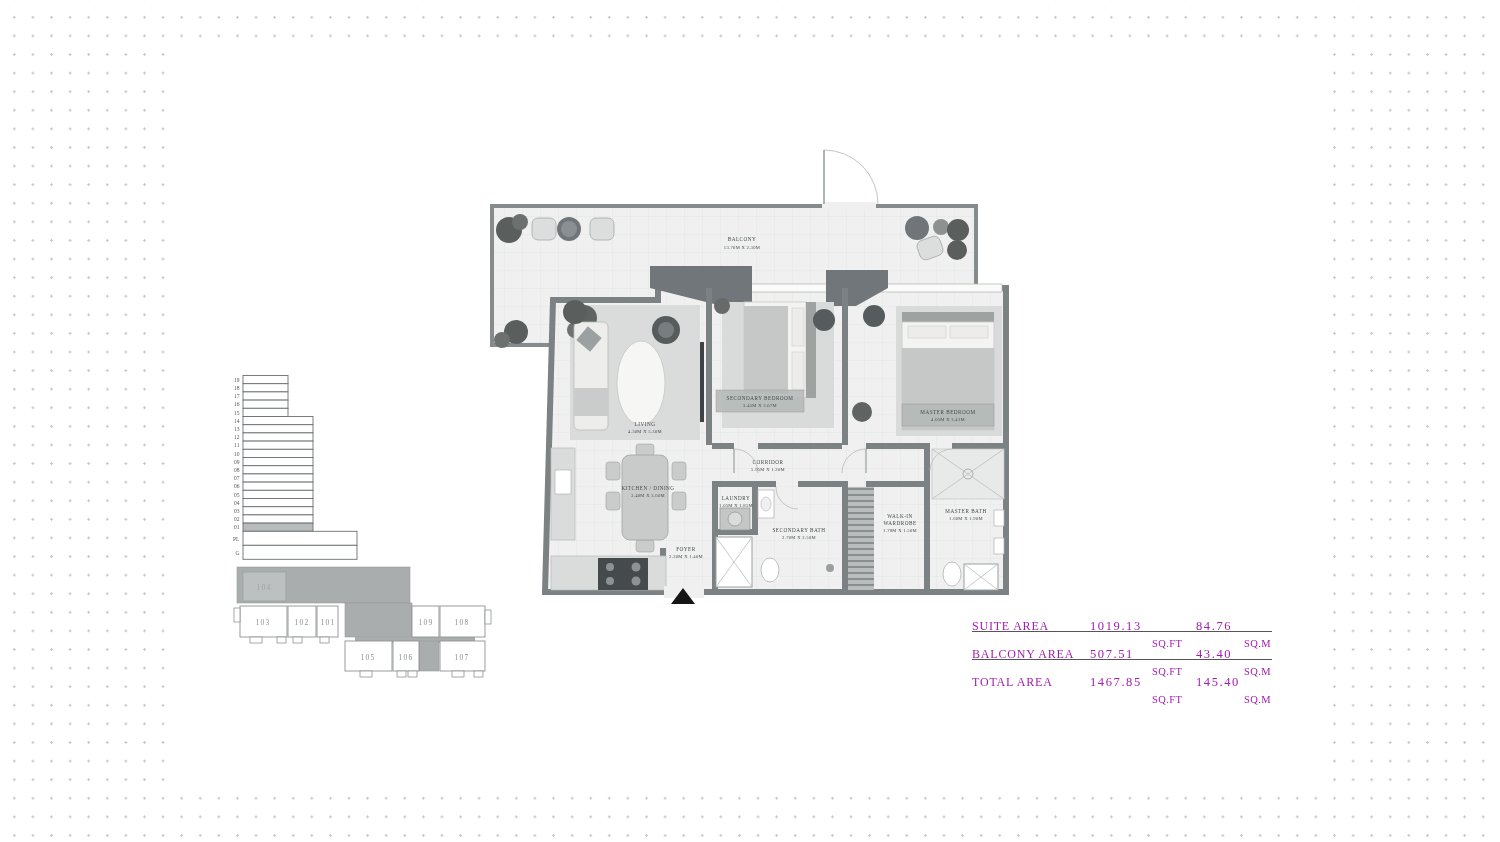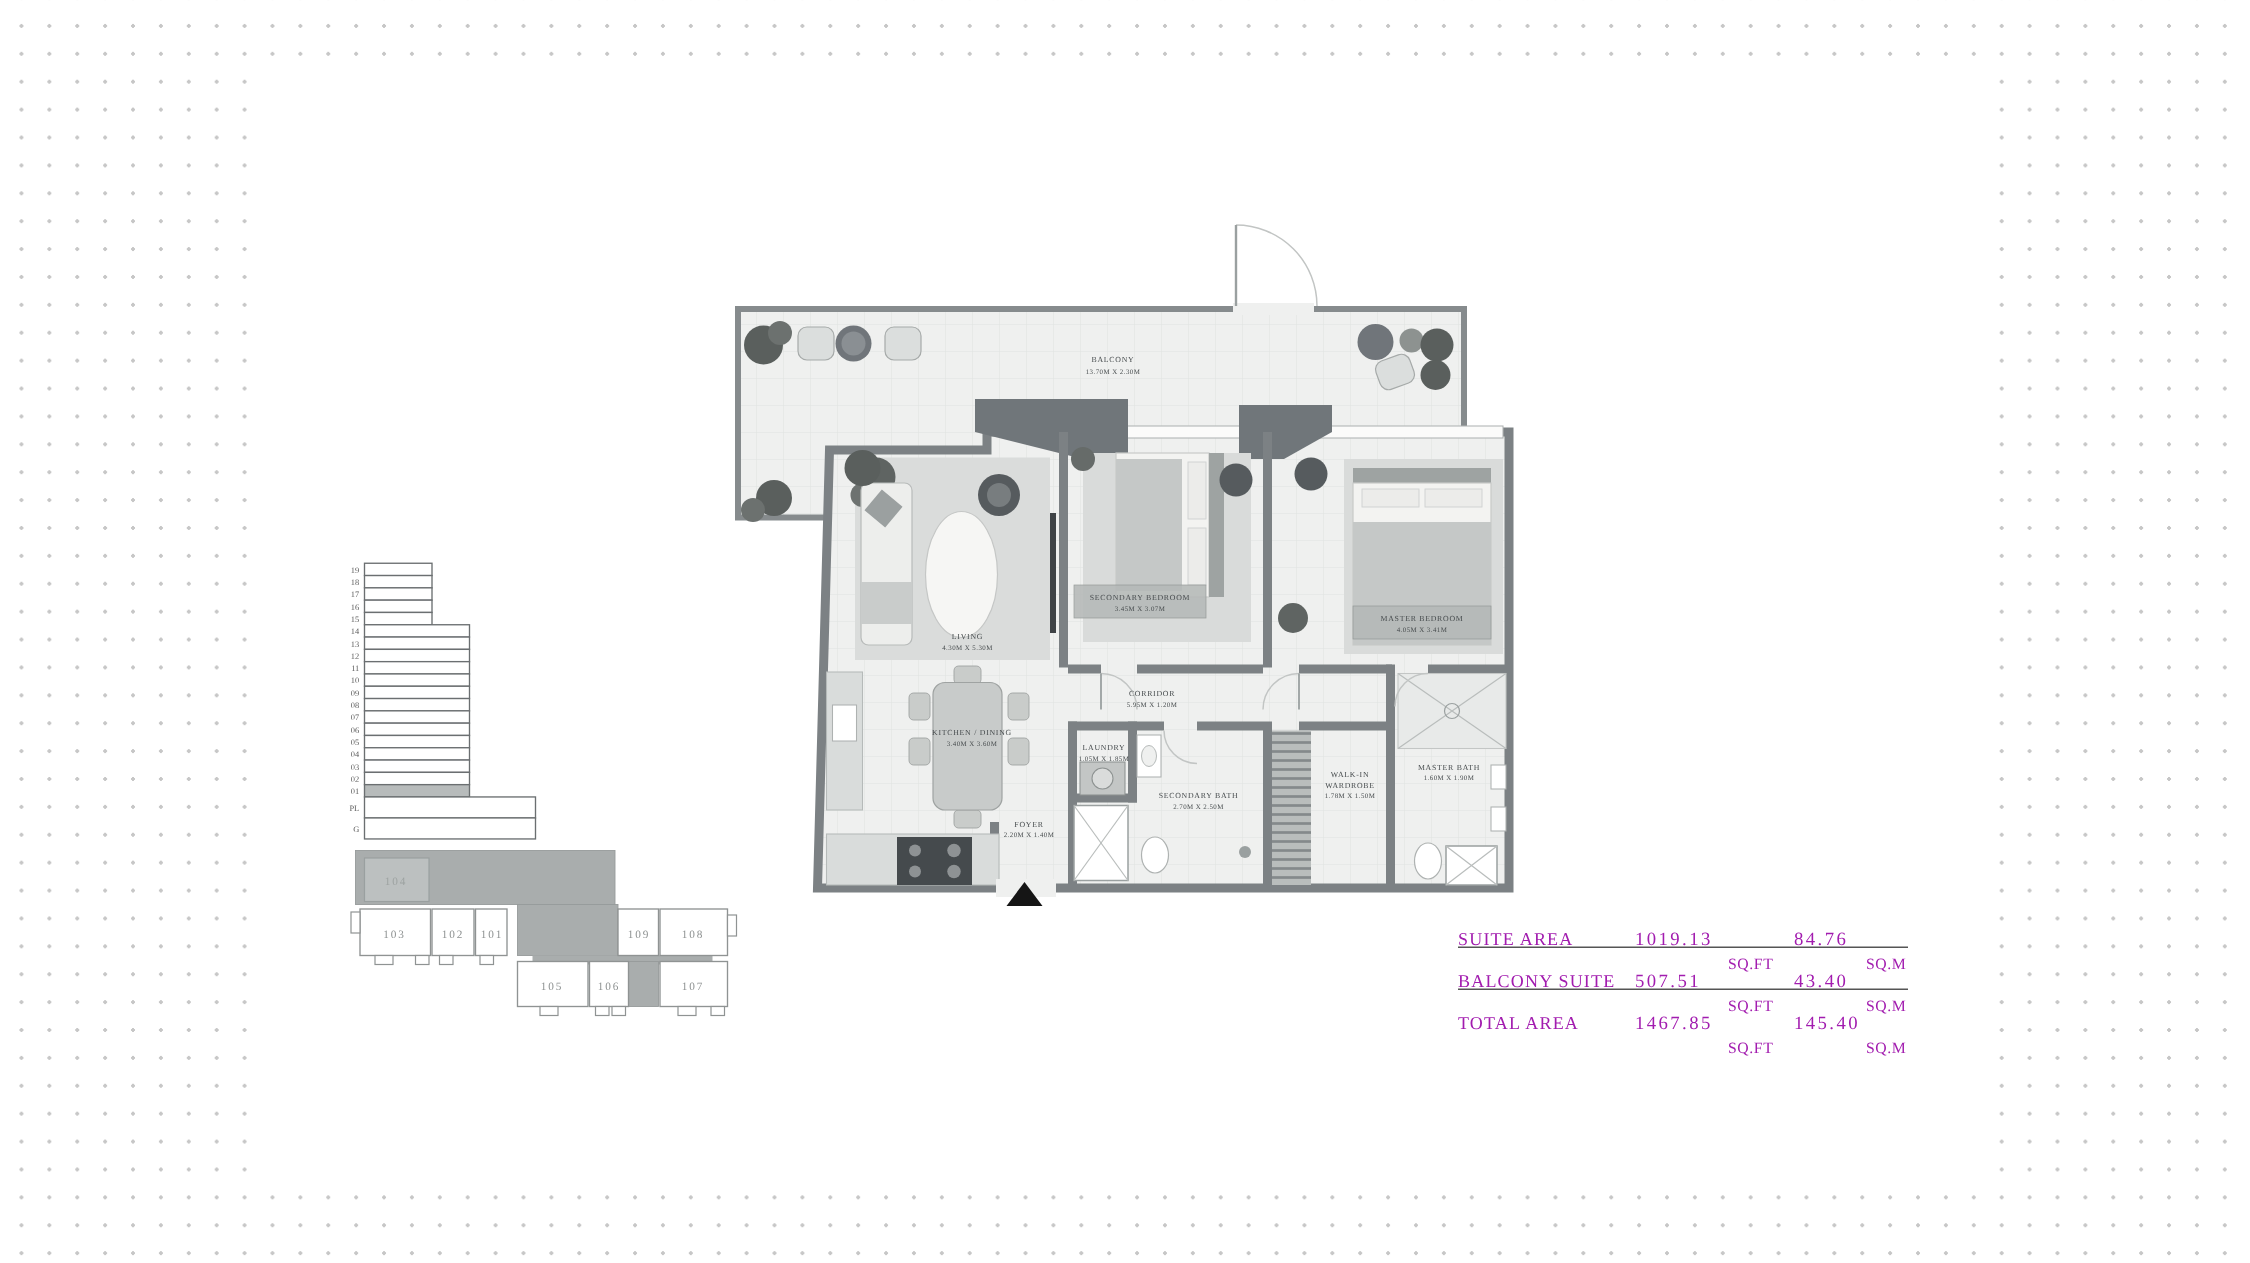--- a/index.html
+++ b/index.html
@@ -322,21 +322,21 @@
 
 <div class="area-table">
   <div class="area-row lined">
     <span class="a-label">SUITE AREA</span>
     <span class="a-val">1019.13</span>
     <span class="a-unit">SQ.FT</span>
     <span class="a-val">84.76</span>
     <span class="a-unit">SQ.M</span>
   </div>
   <div class="area-row lined">
-    <span class="a-label">BALCONY SUITE</span>
+    <span class="a-label">BALCONY AREA</span>
     <span class="a-val">507.51</span>
     <span class="a-unit">SQ.FT</span>
     <span class="a-val">43.40</span>
     <span class="a-unit">SQ.M</span>
   </div>
   <div class="area-row">
     <span class="a-label">TOTAL AREA</span>
     <span class="a-val">1467.85</span>
     <span class="a-unit">SQ.FT</span>
     <span class="a-val">145.40</span>

